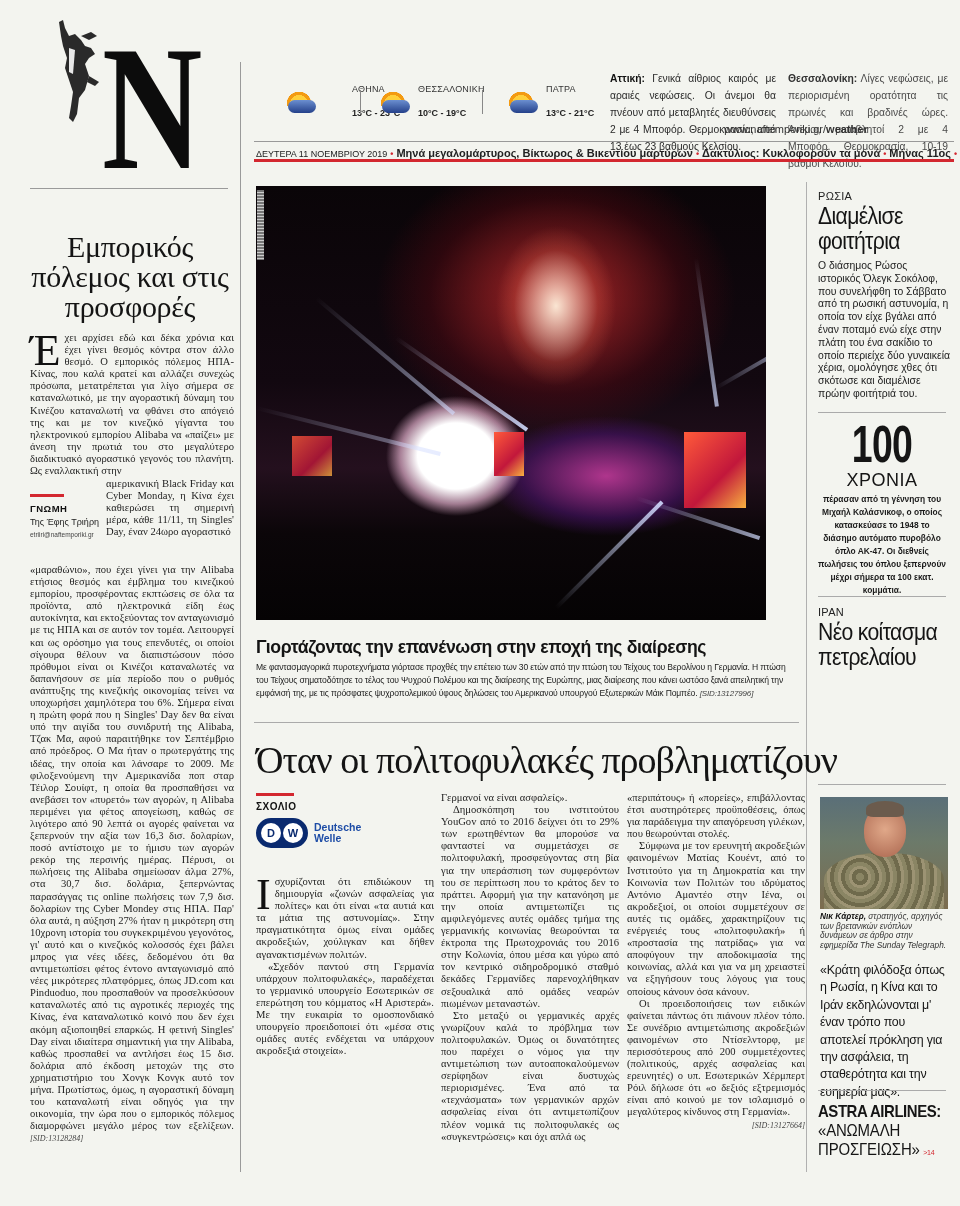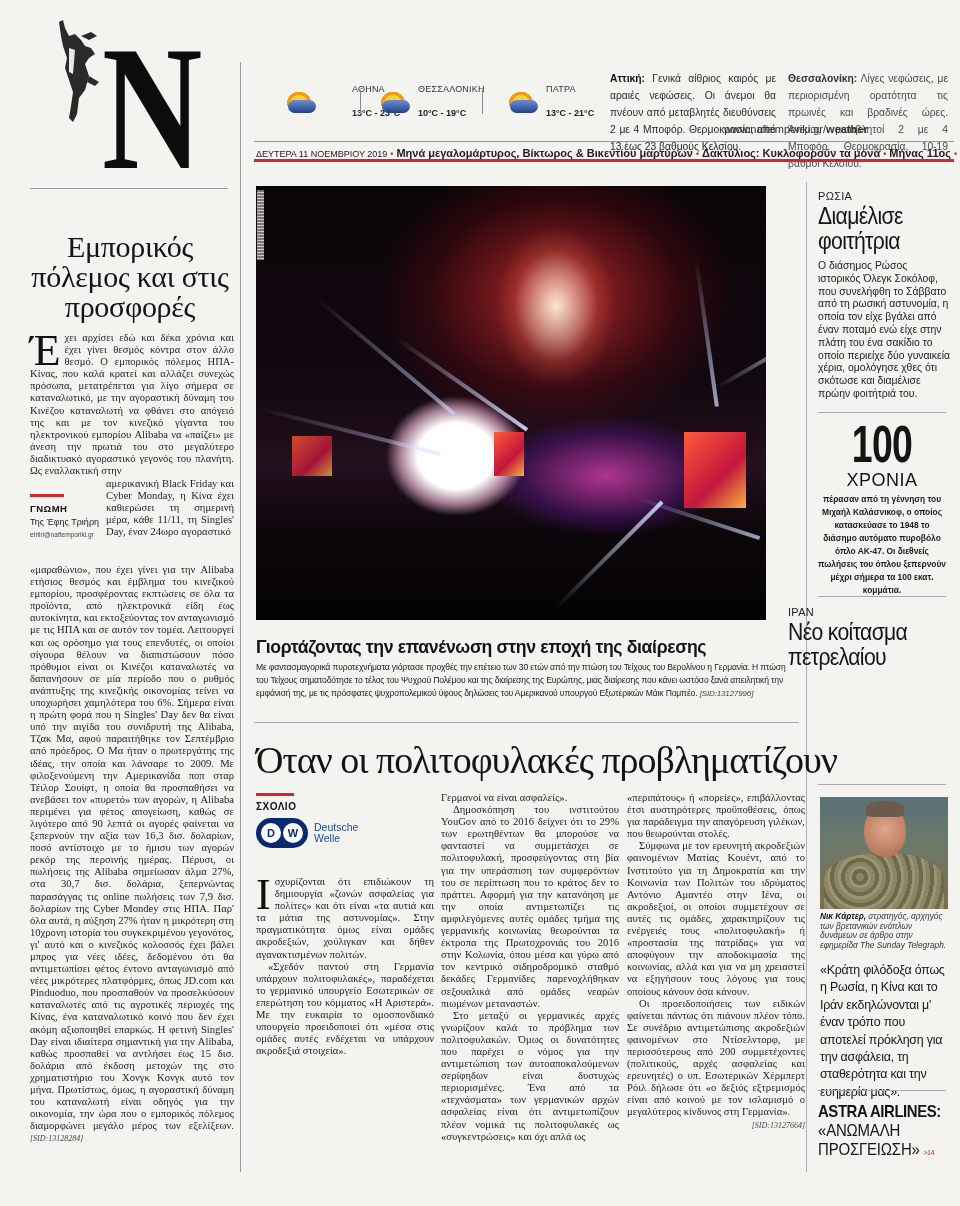--- a/index.html
+++ b/index.html
@@ -66,21 +66,21 @@
   .caption-text { left: 256px; top: 661px; width: 540px; font-family: "Liberation Sans", sans-serif; font-size: 8.6px; line-height: 13px; color: #222; letter-spacing: -0.15px; }
   .caption-rule { left: 254px; top: 722px; width: 545px; height: 1px; background: #aaa; }
 
   .main-title { left: 256px; top: 738px; font-family: "Liberation Serif", serif; font-size: 38px; letter-spacing: -1px; color: #141414; white-space: nowrap; }
 
   .comment-bar { left: 256px; top: 793px; width: 38px; height: 3px; background: #d3272f; }
   .comment-label { left: 256px; top: 801px; font-family: "Liberation Sans", sans-serif; font-size: 10px; font-weight: bold; color: #111; letter-spacing: 0.5px; }
   .dw-logo { left: 256px; top: 818px; display: flex; align-items: center; }
   .dw-circle { width: 52px; height: 30px; border-radius: 15px; background: #0a2a6f; border: 2px solid #0a2a6f; display: flex; align-items: center; justify-content: center; gap: 2px; position: relative; }
   .dw-circle span { width: 20px; height: 20px; border-radius: 50%; background: #fff; color: #0a2a6f; font-family: "Liberation Sans", sans-serif; font-weight: bold; font-size: 11px; display: flex; align-items: center; justify-content: center; }
-  .dw-text { margin-left: 6px; font-family: "Liberation Sans", sans-serif; font-weight: normal; font-size: 10.5px; line-height: 11px; color: #1d4ca6; }
+  .dw-text { margin-left: 6px; font-family: "Liberation Sans", sans-serif; font-weight: bold; font-size: 10.5px; line-height: 11px; color: #1d4ca6; }
 
   .col-a { left: 256px; top: 876px; width: 178px; }
   .col-b { left: 441px; top: 792px; width: 178px; }
   .col-c { left: 627px; top: 792px; width: 178px; }
   .indent { text-indent: 12px; }
 
   
   .rr-kicker { font-family: "Liberation Sans", sans-serif; font-size: 11px; color: #222; letter-spacing: 0.3px; }
   .rr-title { font-family: "Liberation Sans", sans-serif; font-size: 23px; line-height: 25px; color: #141414; letter-spacing: -0.7px; transform: scaleX(0.92); transform-origin: left; white-space: nowrap; }
   .rr-text { font-family: Liberation Sans, sans-serif; font-size: 10.4px; line-height: 12.8px; color: #1b1b1b; }
@@ -244,21 +244,21 @@
   <div class="rr-title">φοιτήτρια</div>
   <div class="rr-text" style="margin-top:6px;">Ο διάσημος Ρώσος ιστορικός Όλεγκ Σοκόλοφ, που συνελήφθη το Σάββατο από τη ρωσική αστυνομία, η οποία τον είχε βγάλει από έναν ποταμό ενώ είχε στην πλάτη του ένα σακίδιο το οποίο περιείχε δύο γυναικεία χέρια, ομολόγησε χθες ότι σκότωσε και διαμέλισε πρώην φοιτήτριά του.</div>
 </div>
 <div class="abs rr-rule" style="top:412px;"></div>
 
 <div class="abs big-num">100</div>
 <div class="abs big-unit">ΧΡΟΝΙΑ</div>
 <div class="abs big-text">πέρασαν από τη γέννηση του Μιχαήλ Καλάσνικοφ, ο οποίος κατασκεύασε το 1948 το διάσημο αυτόματο πυροβόλο όπλο ΑΚ-47. Οι διεθνείς πωλήσεις του όπλου ξεπερνούν μέχρι σήμερα τα 100 εκατ. κομμάτια.</div>
 <div class="abs rr-rule" style="top:596px;"></div>
 
-<div class="abs" style="left:788px; top:606px; width:134px;">
+<div class="abs" style="left:818px; top:606px; width:134px;">
   <div class="rr-kicker">ΙΡΑΝ</div>
   <div class="rr-title" style="margin-top:2px;">Νέο κοίτασμα</div>
   <div class="rr-title">πετρελαίου</div>
 </div>
 <div class="abs rr-rule" style="top:784px;"></div>
 
 <div class="abs portrait">
   <div class="body"></div>
     <div class="face"></div>
     <div class="hair"></div>

